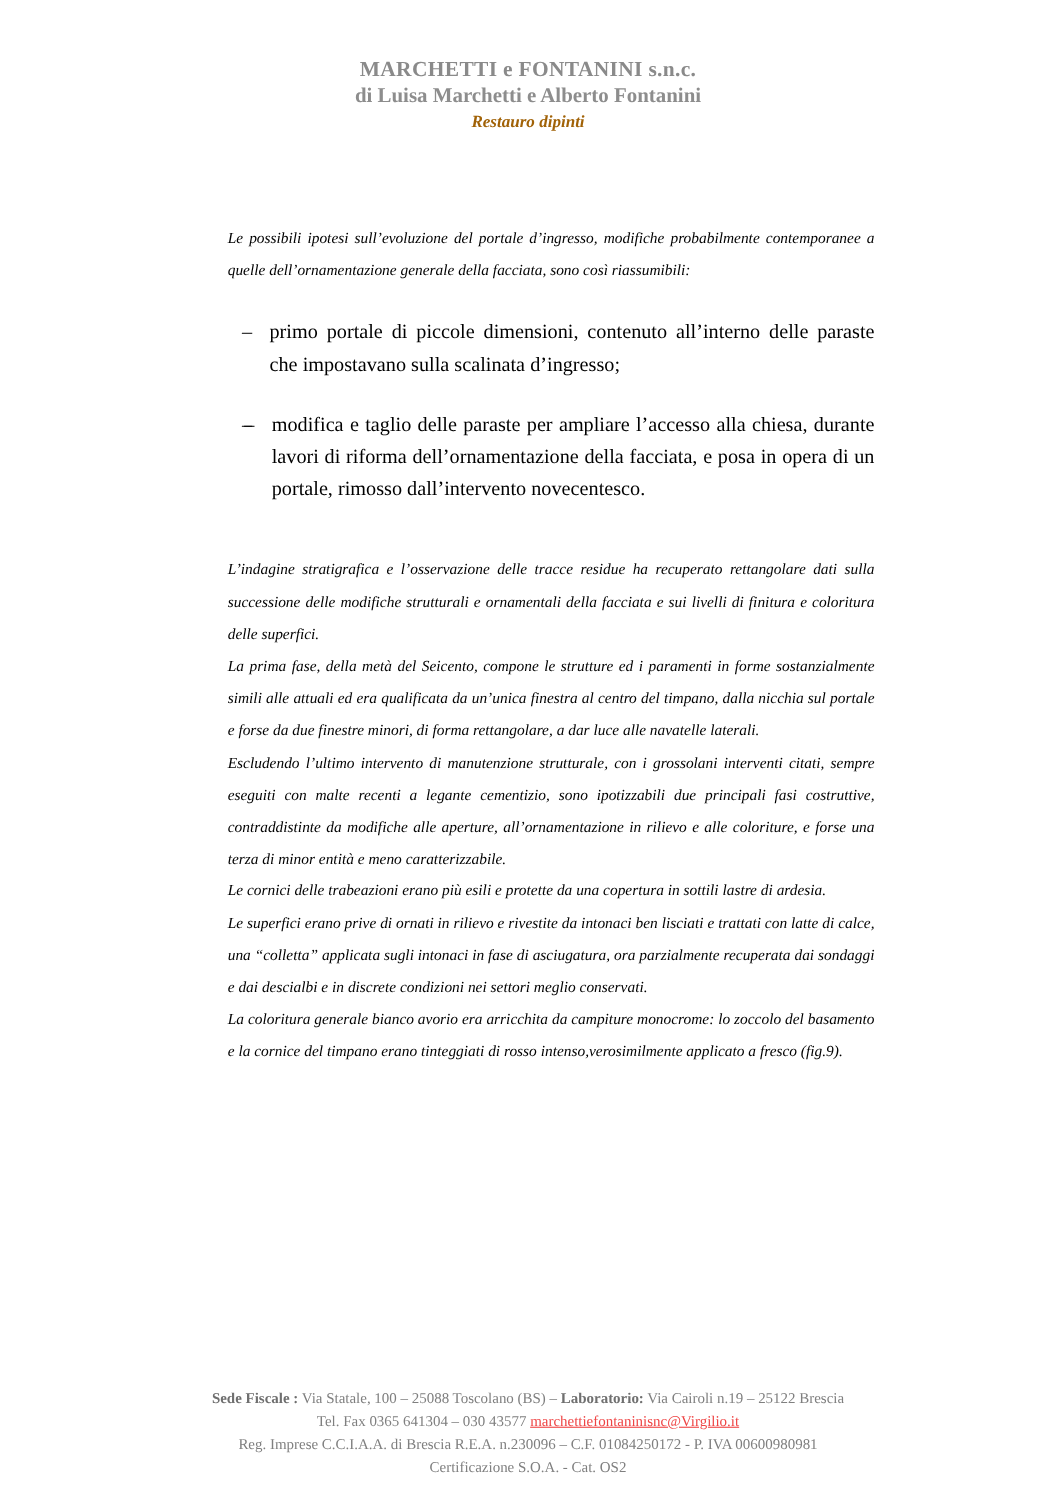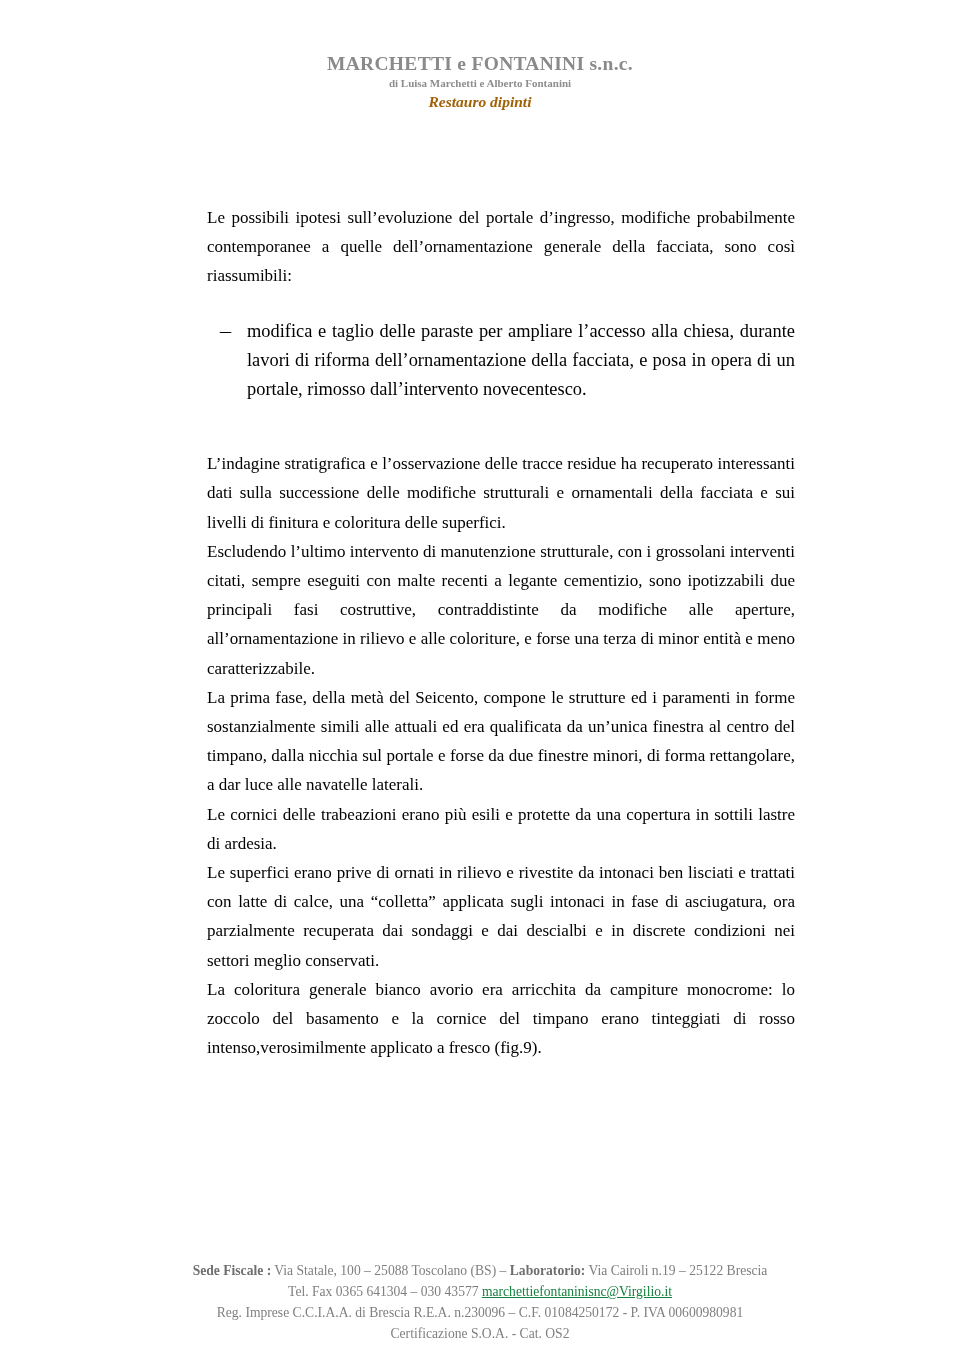--- a/index.html
+++ b/index.html
@@ -36,21 +36,21 @@
     line-height: 1.18;
   }
   .lh-company {
     font-size: 19.5px;
     font-weight: bold;
     letter-spacing: 0.3px;
     margin: 0 0 2px 0;
     color: #8a8a8a;
   }
   .lh-partners {
-    font-size: 11px;
+    font-size: 19px;
     font-weight: bold;
     margin: 0 0 3px 0;
     color: #8d8d8d;
   }
   .lh-activity {
     font-size: 15.5px;
     font-weight: bold;
     font-style: italic;
     margin: 0;
     color: #a16207;
@@ -61,24 +61,25 @@
     position: absolute;
     left: 207px;
     top: 203px;
     width: 588px;
   }
 
   p.para {
     margin: 0;
     text-align: justify;
     text-justify: inter-word;
-    font-size: 17px;
+    font-size: 14px;
     line-height: 29.2px;
     -webkit-hyphens: none;
     hyphens: none;
+    font-style: italic;
   }
 
   .intro {
     margin-bottom: 0;
   }
 
   
   .dash-list {
     margin: 0;
     padding: 0;
@@ -128,57 +129,58 @@
   .footer .fline {
     margin: 0;
     white-space: nowrap;
   }
   .footer b {
     font-weight: bold;
     color: #6f6f6f;
   }
   .footer .email {
     text-decoration: underline;
-    color: #15803d;
+    color: #ef4444;
   }
 </style>
 </head>
 <body>
 
 <div class="page">
 
   <header class="letterhead">
     <div class="lh-company">MARCHETTI e FONTANINI s.n.c.</div>
     <div class="lh-partners">di Luisa Marchetti  e Alberto Fontanini</div>
     <div class="lh-activity">Restauro dipinti</div>
   </header>
 
   <main class="content">
 
     <p class="para intro">Le possibili ipotesi sull’evoluzione del portale d’ingresso, modifiche probabilmente contemporanee a quelle dell’ornamentazione generale della facciata,  sono così riassumibili:</p>
 
     <ul class="dash-list">
       <li class="dash-item">
         <span class="dash-mark">–</span>
+        <span class="dash-text">primo portale di piccole dimensioni, contenuto all’interno delle paraste che impostavano sulla scalinata d’ingresso;</span>
       </li>
       <li class="dash-item">
         <span class="dash-mark">–</span>
       </li>
       <li class="dash-item indented">
         <span class="dash-mark">–</span>
         <span class="dash-text">modifica e taglio delle paraste per ampliare l’accesso alla chiesa, durante lavori di riforma dell’ornamentazione della facciata, e posa in opera di un portale, rimosso dall’intervento novecentesco.</span>
       </li>
     </ul>
 
     <div class="block-gap"></div>
 
     <section class="body-block">
-      <p class="para">L’indagine stratigrafica e l’osservazione delle tracce residue ha recuperato interessanti dati sulla successione delle modifiche strutturali e ornamentali della facciata e sui  livelli di finitura e coloritura delle superfici.</p>
+      <p class="para">L’indagine stratigrafica e l’osservazione delle tracce residue ha recuperato rettangolare dati sulla successione delle modifiche strutturali e ornamentali della facciata e sui  livelli di finitura e coloritura delle superfici.</p>
+      <p class="para">La prima fase, della metà del Seicento, compone le strutture ed i paramenti in forme sostanzialmente simili alle attuali ed era qualificata da un’unica finestra al centro del timpano, dalla nicchia sul portale e forse da due finestre minori, di forma rettangolare, a dar luce alle navatelle laterali.</p>
       <p class="para">Escludendo l’ultimo intervento di manutenzione strutturale, con i grossolani interventi citati, sempre eseguiti con malte recenti a legante cementizio, sono ipotizzabili due principali fasi costruttive, contraddistinte da modifiche alle aperture, all’ornamentazione in rilievo e alle coloriture, e forse una terza di minor entità e meno caratterizzabile.</p>
-      <p class="para">La prima fase, della metà del Seicento, compone le strutture ed i paramenti in forme sostanzialmente simili alle attuali ed era qualificata da un’unica finestra al centro del timpano, dalla nicchia sul portale e forse da due finestre minori, di forma rettangolare, a dar luce alle navatelle laterali.</p>
       <p class="para">Le cornici delle trabeazioni erano più esili e protette  da una copertura in sottili lastre di ardesia.</p>
       <p class="para">Le superfici erano prive di ornati in rilievo e rivestite da intonaci ben lisciati e trattati con latte di calce, una “colletta” applicata sugli intonaci in fase di asciugatura, ora parzialmente recuperata dai sondaggi e dai descialbi e in discrete condizioni  nei settori meglio conservati.</p>
       <p class="para">La coloritura generale bianco avorio era arricchita da campiture monocrome: lo zoccolo del basamento e la cornice del timpano erano tinteggiati di rosso intenso,verosimilmente applicato a fresco (fig.9).</p>
     </section>
 
   </main>
 
   <footer class="footer">
     <div class="fline">
       <b>Sede Fiscale :</b><span> Via Statale, 100 – 25088 Toscolano (BS) – </span><b>Laboratorio:</b><span> Via Cairoli n.19 – 25122 Brescia</span>

